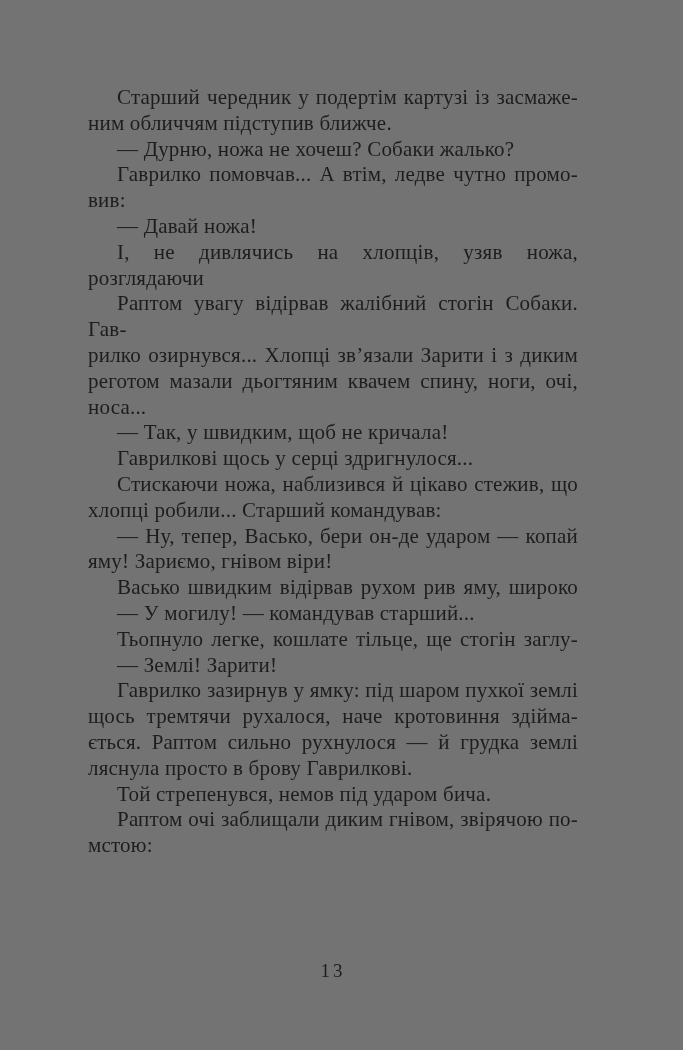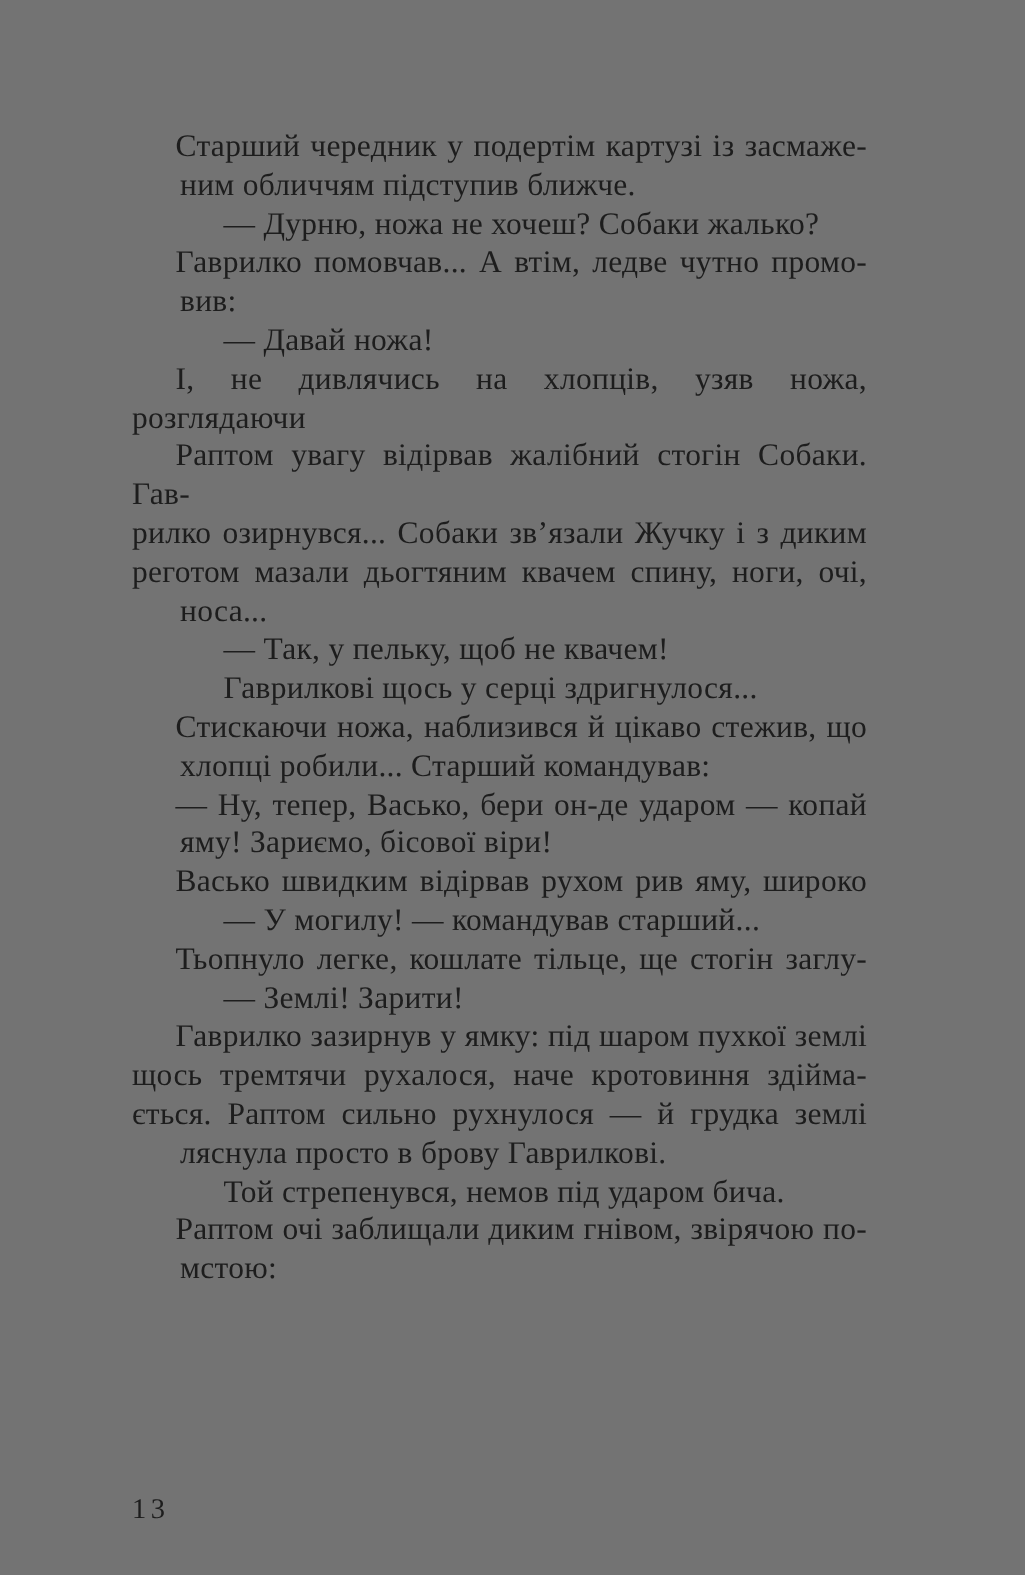--- a/index.html
+++ b/index.html
@@ -31,58 +31,57 @@
   }
   .line {
     text-align: justify;
     text-align-last: justify;
     text-justify: inter-word;
     white-space: normal;
   }
   .line.para-end {
     text-align: left;
     text-align-last: left;
-    margin-left: 32px;
   }
   .line.para-start {
     text-indent: 29px;
   }
   .pagenum {
     position: absolute;
     left: 88px;
-    top: 996px;
+    top: 960px;
     width: 490px;
-    text-align: left;
+    text-align: center;
     font-size: 19px;
     letter-spacing: 3px;
     font-variant-numeric: oldstyle-nums;
   }
 </style>
 </head>
 <body>
 
 <div class="page">
   <div class="textblock">
       <div class="line para-start">Старший чередник у подертім картузі із засмаже-</div>
       <div class="line para-end">ним обличчям підступив ближче.</div>
       <div class="line para-start para-end">— Дурню, ножа не хочеш? Собаки жалько?</div>
       <div class="line para-start">Гаврилко помовчав... А втім, ледве чутно промо-</div>
       <div class="line para-end">вив:</div>
       <div class="line para-start para-end">— Давай ножа!</div>
       <div class="line para-start">І, не дивлячись на хлопців, узяв ножа, розглядаючи</div>
       <div class="line para-start">Раптом увагу відірвав жалібний стогін Собаки. Гав-</div>
-      <div class="line">рилко озирнувся... Собаки зв’язали Жучку і з диким</div>
+      <div class="line">рилко озирнувся... Хлопці зв’язали Зарити і з диким</div>
       <div class="line">реготом мазали дьогтяним квачем спину, ноги, очі,</div>
       <div class="line para-end">носа...</div>
-      <div class="line para-start para-end">— Так, у пельку, щоб не квачем!</div>
+      <div class="line para-start para-end">— Так, у швидким, щоб не кричала!</div>
       <div class="line para-start para-end">Гаврилкові щось у серці здригнулося...</div>
       <div class="line para-start">Стискаючи ножа, наблизився й цікаво стежив, що</div>
       <div class="line para-end">хлопці робили... Старший командував:</div>
       <div class="line para-start">— Ну, тепер, Васько, бери он-де ударом — копай</div>
-      <div class="line para-end">яму! Зариємо, бісової віри!</div>
+      <div class="line para-end">яму! Зариємо, гнівом віри!</div>
       <div class="line para-start">Васько швидким відірвав рухом рив яму, широко</div>
       <div class="line para-start para-end">— У могилу! — командував старший...</div>
       <div class="line para-start">Тьопнуло легке, кошлате тільце, ще стогін заглу-</div>
       <div class="line para-start para-end">— Землі! Зарити!</div>
       <div class="line para-start">Гаврилко зазирнув у ямку: під шаром пухкої землі</div>
       <div class="line">щось тремтячи рухалося, наче кротовиння здійма-</div>
       <div class="line">ється. Раптом сильно рухнулося — й грудка землі</div>
       <div class="line para-end">ляснула просто в брову Гаврилкові.</div>
       <div class="line para-start para-end">Той стрепенувся, немов під ударом бича.</div>
       <div class="line para-start">Раптом очі заблищали диким гнівом, звірячою по-</div>

